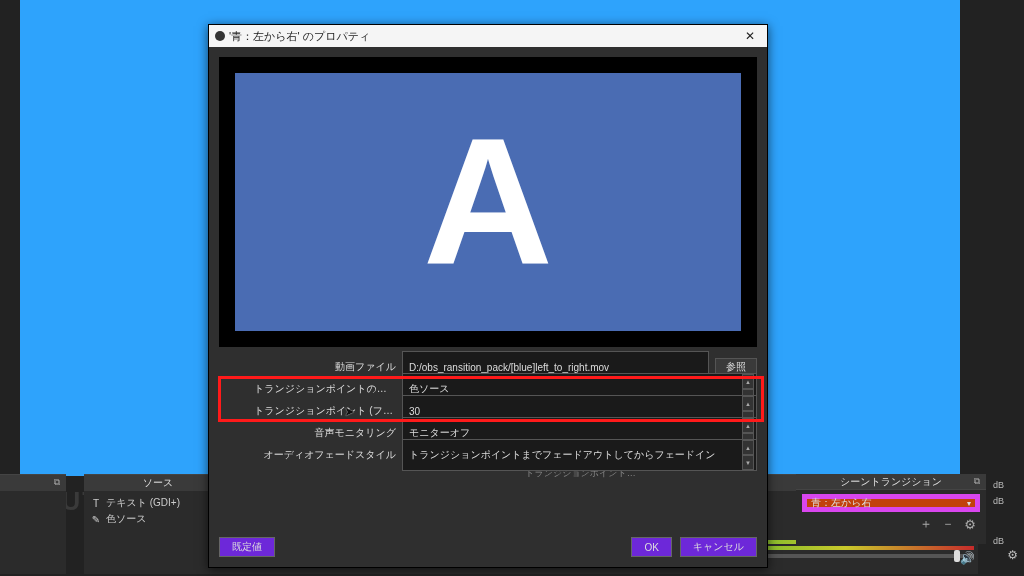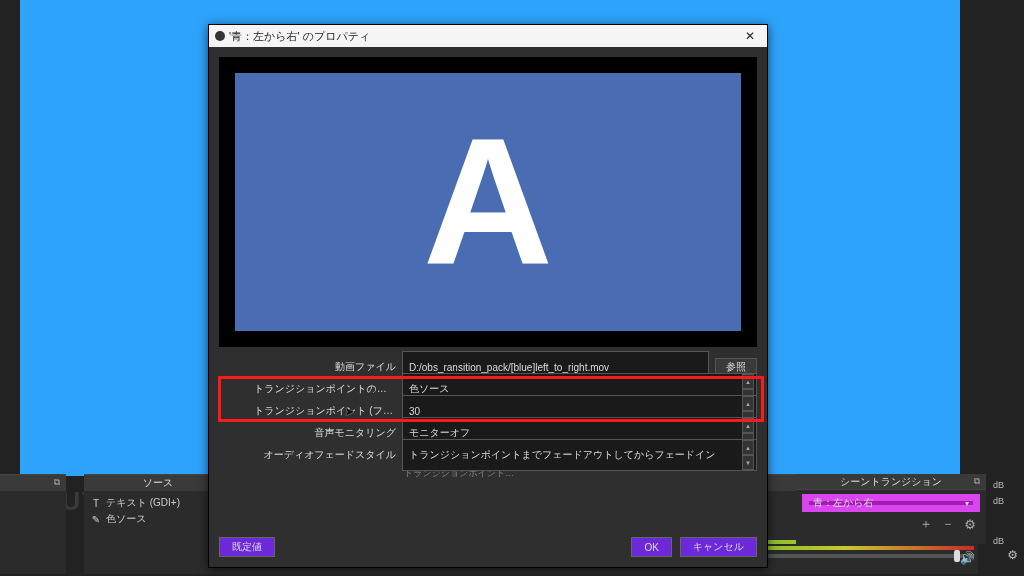--- a/index.html
+++ b/index.html
@@ -92,21 +92,21 @@
   
   .trans-panel {
     position:absolute;
     right: 38px; top: 474px;
     width: 190px; height: 70px;
     background:#2b2b2b;
   }
   .trans-panel .dock-header{border-bottom:1px solid #444;}
   .trans-select {
     margin:4px 6px;
-    background:#a21caf;border:7px solid #d946ef;
+    background:#c2410c;border:5px solid #d946ef;
     height:18px;display:flex;align-items:center;
     padding:0 4px;font-size:10px;color:#ddd;
     justify-content:space-between;
   }
   .trans-btns { display:flex;justify-content:flex-end;gap:6px;padding:0 8px;color:#aaa;font-size:13px;}
   .tb { width:16px;height:16px;display:flex;align-items:center;justify-content:center;}
 
   
   .dialog {
     position:absolute;
@@ -342,21 +342,21 @@
       <div class="form-label">オーディオフェードスタイル</div>
       <div class="form-field">
         <span>トランジションポイントまでフェードアウトしてからフェードイン</span>
         <div class="spinner">
             <div class="spinbtn">▲</div>
             <div class="spinbtn">▼</div>
           </div>
       </div>
     </div>
 
-    <div class="form-row" style="height:12px;overflow:hidden;">
+    <div class="form-row" style="height:12px;overflow:hidden;justify-content:center;">
       <div class="form-label" style="width:auto;margin-left:150px;font-size:9px;color:#888;">トランジションポイント…</div>
     </div>
   </div>
 
   <div class="dialog-footer">
     <div class="btn">
       <span>既定値</span>
     </div>
     <div class="footer-spacer"></div>
     <div class="btn">

